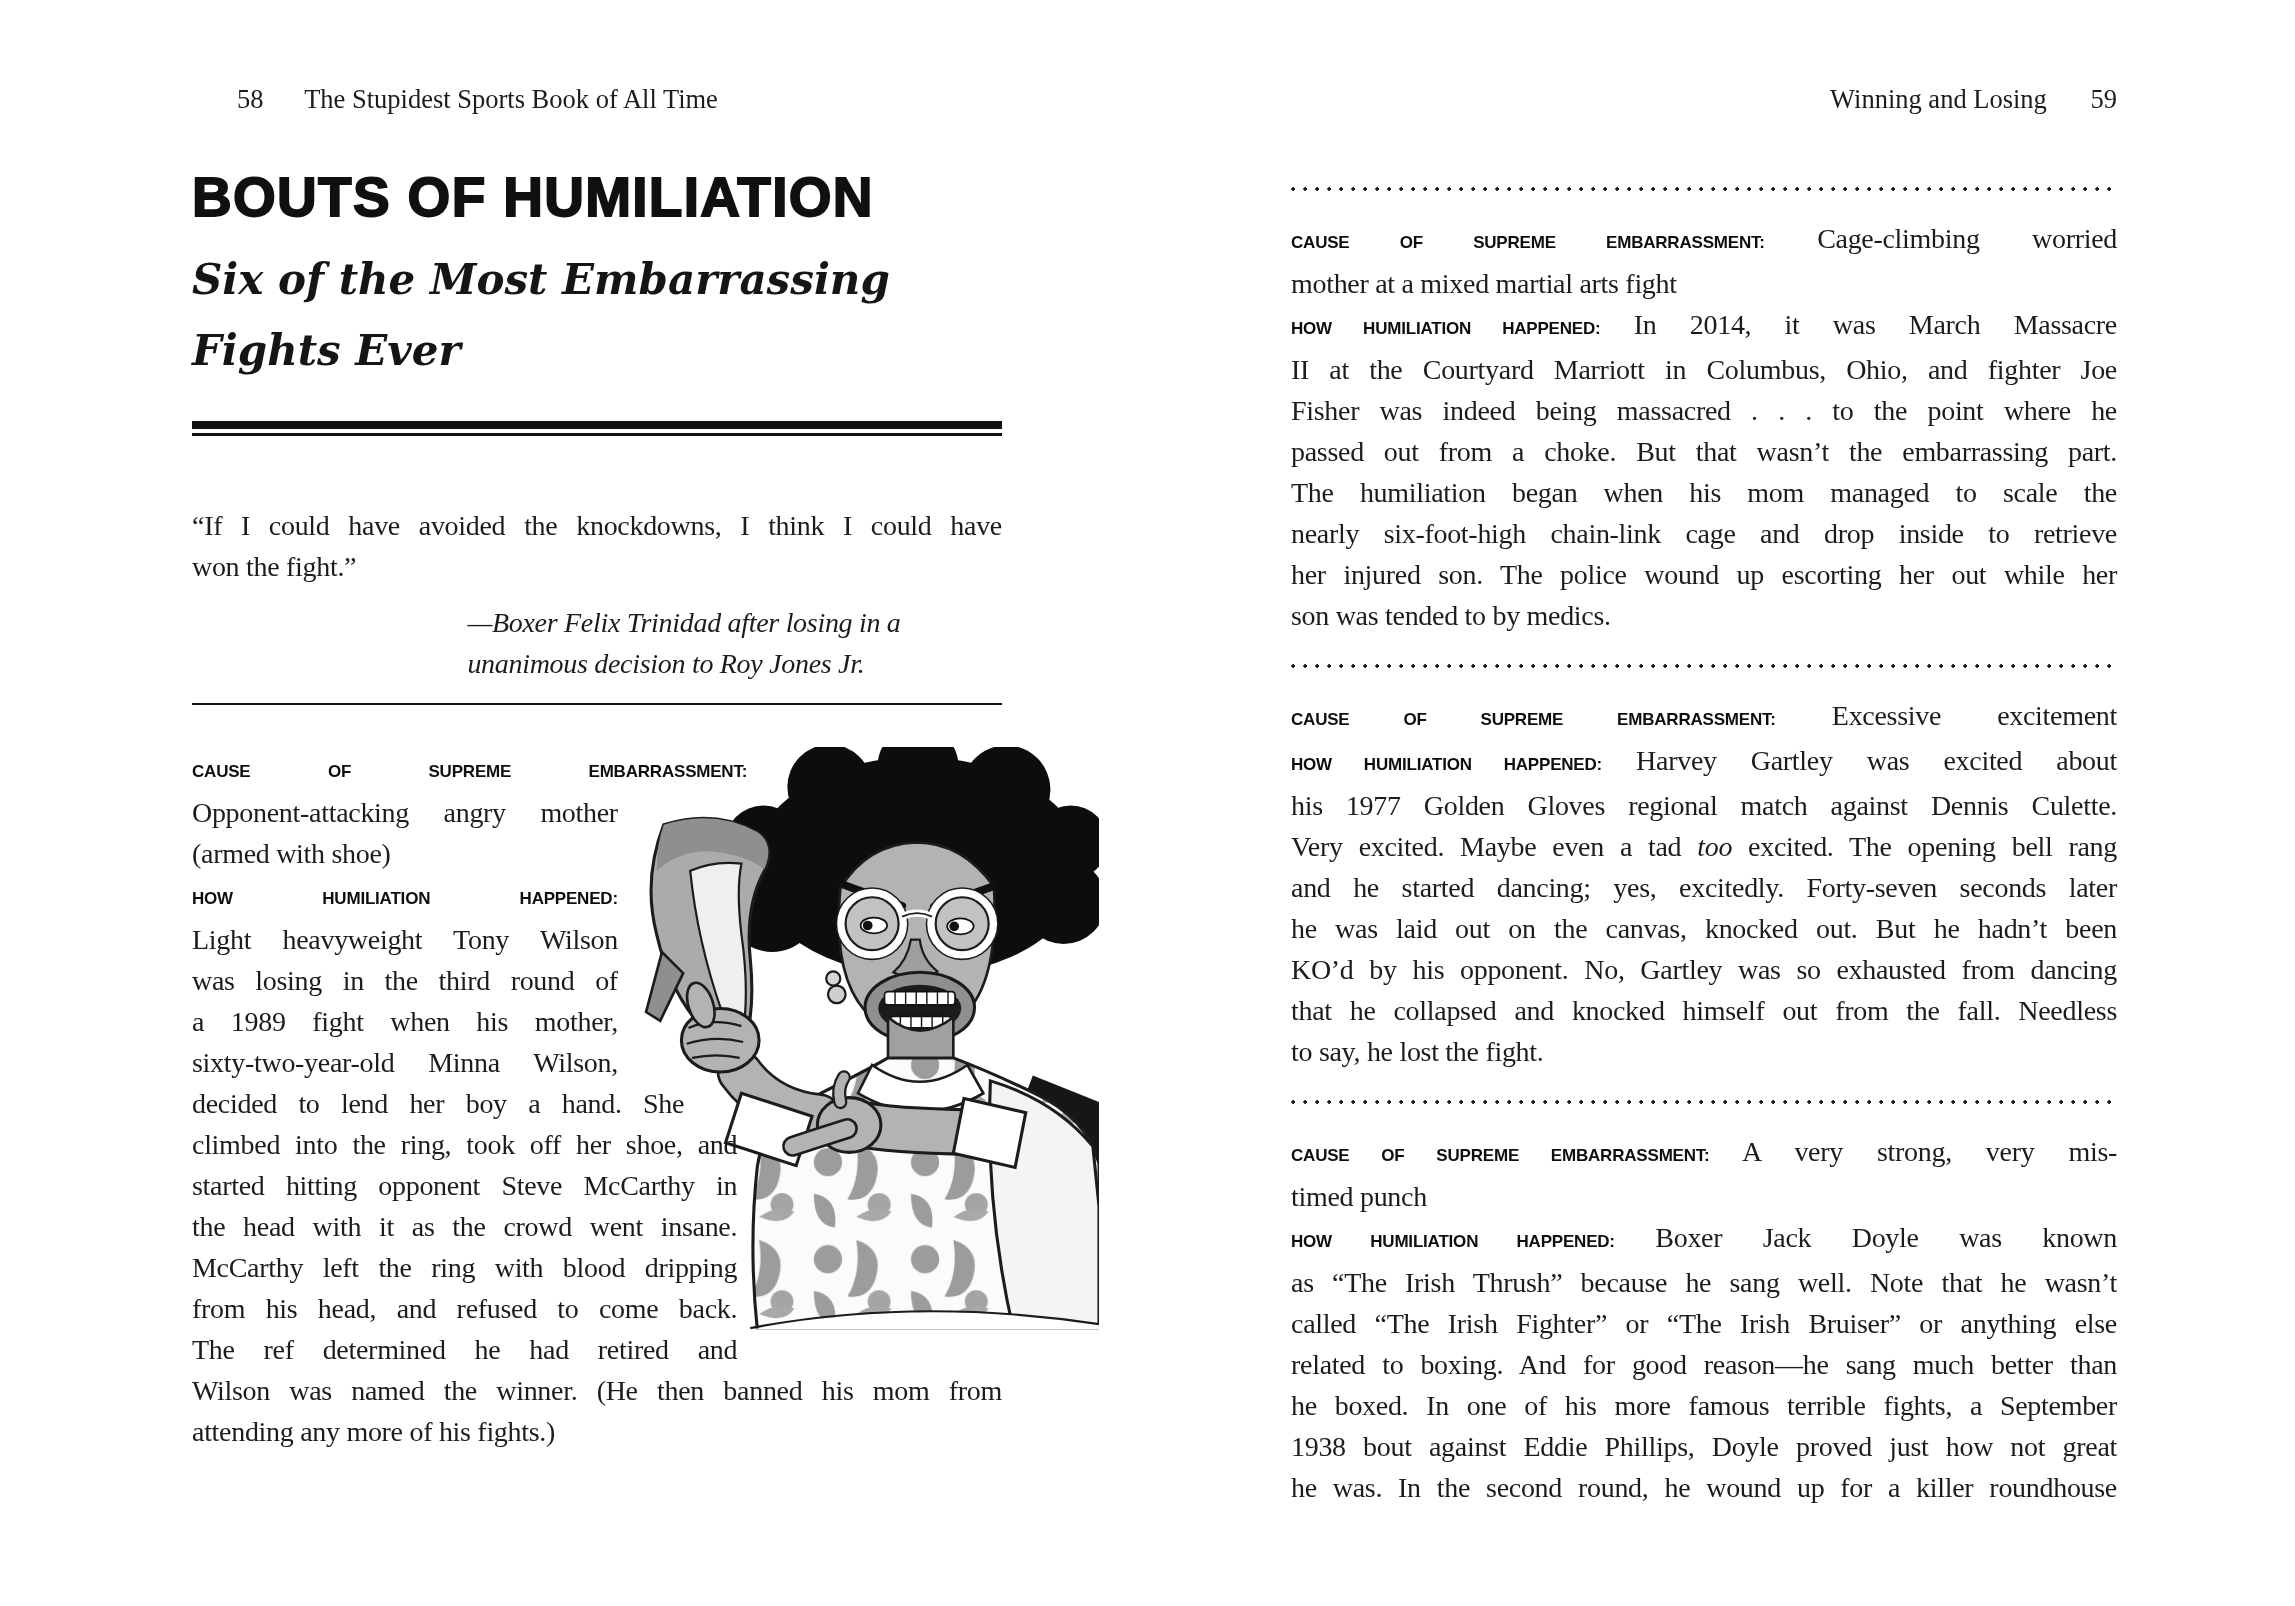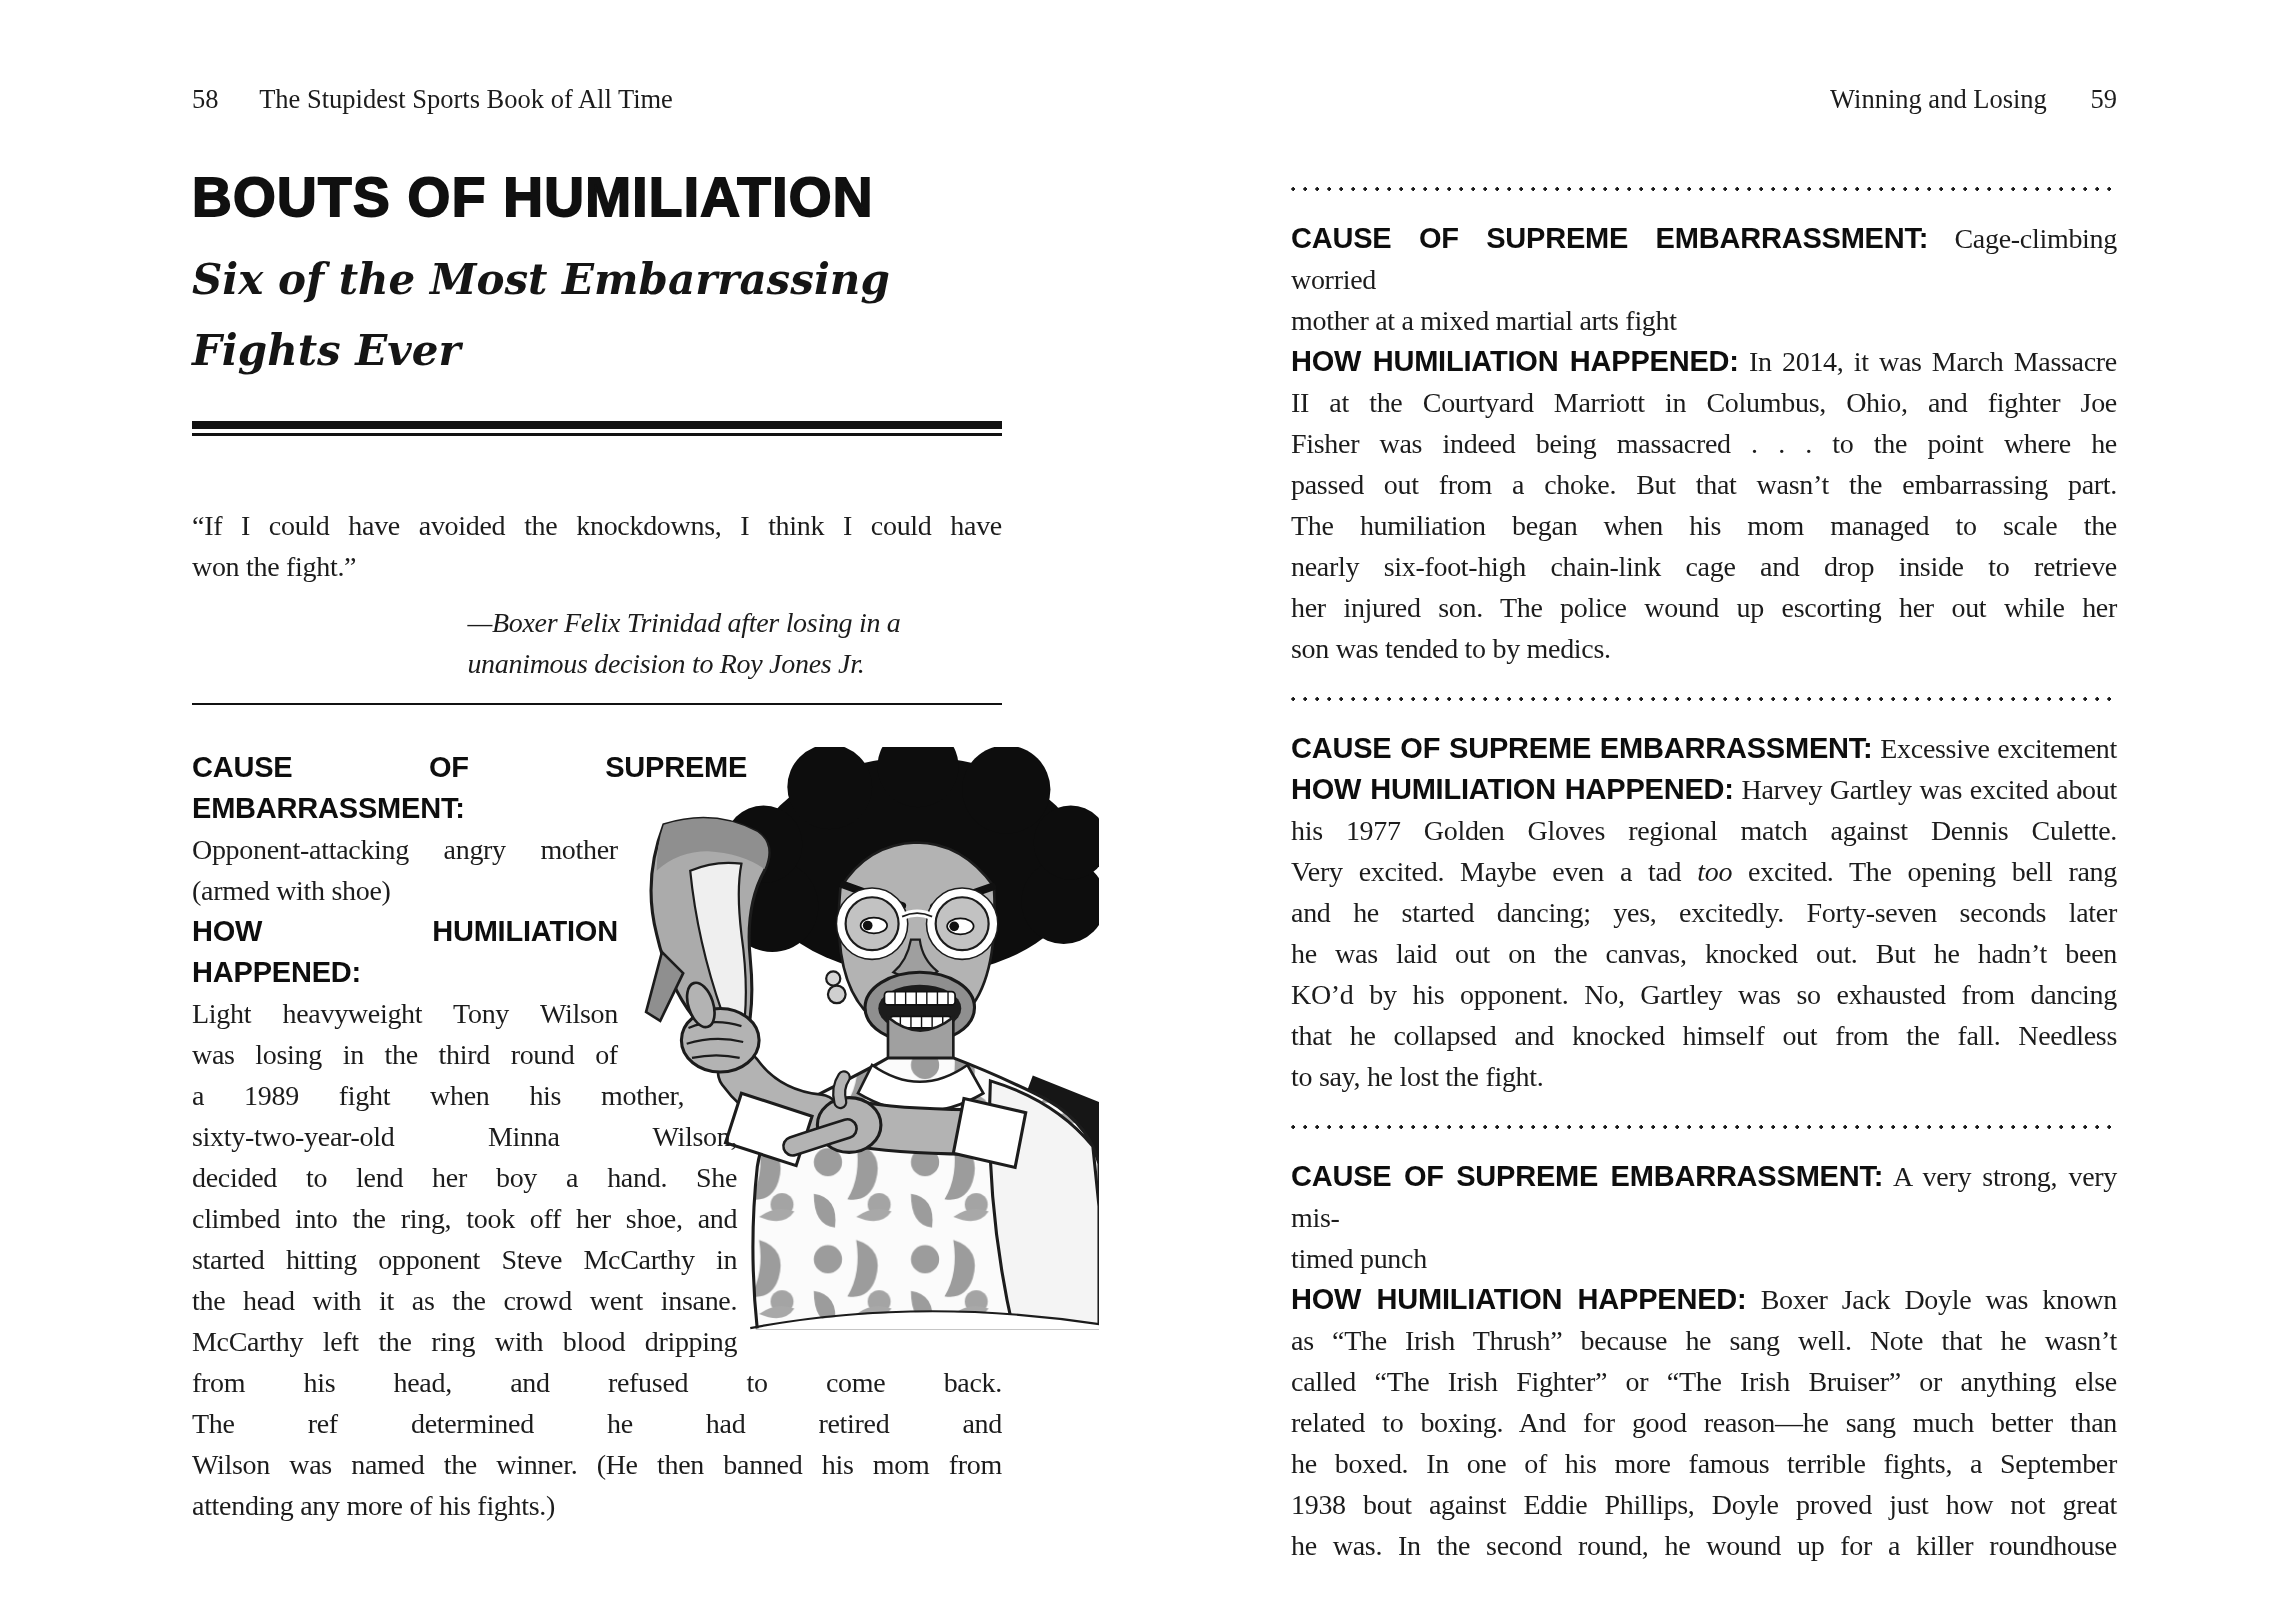--- a/index.html
+++ b/index.html
@@ -1,19 +1,19 @@
 <!DOCTYPE html>
 <html style="font-size:14px"><head>
 <meta charset="utf-8">
 <style>
   html,body{margin:0;padding:0;background:#e8e8e8;}
   .spread{position:relative;width:2295px;height:1607px;background:#ffffff;color:#1c1c1c;overflow:hidden;
           font-family:"Liberation Serif",serif;}
   
-  .running-head{position:absolute;top:84px;font-size:26.5px;line-height:30px;white-space:nowrap;}
+  .running-head{position:absolute;top:84px;font-size:26.5px;line-height:30px;white-space:nowrap;margin-left:45px;}
   .running-head.left{left:192px;}
   .running-head.right{right:178px;text-align:center;}
   .running-head .pagenum{display:inline-block;}
   .running-head.left .head-title{margin-left:34px;}
   .running-head.right .pagenum{margin-left:37px;}
 
   
   .col-left{position:absolute;left:192px;top:141px;width:810px;}
   .col-right{position:absolute;left:1291px;top:141px;width:826px;}
 
@@ -28,21 +28,21 @@
 
   .pull-quote{margin-top:69px;font-size:30px;line-height:39px;}
   .attribution{margin-top:15px;margin-left:34%;text-align:center;font-style:italic;
     font-size:28px;line-height:37px;}
 
   .story{margin-top:42px;}
   .line{text-align:justify;line-height:41px;font-size:28px;letter-spacing:-0.3px;}
   .line.just{text-align-last:justify;-moz-text-align-last:justify;}
   .seg-n{font-family:"Liberation Serif",serif;}
   .seg-i{font-family:"Liberation Serif",serif;font-style:italic;}
-  .seg-h{font-family:"Liberation Sans",sans-serif;font-weight:bold;font-size:29px;letter-spacing:-0.2px;color:#0e0e0e;}
+  .seg-h{font-family:"Liberation Sans",sans-serif;font-weight:bold;font-size:17px;letter-spacing:-0.2px;color:#0e0e0e;}
 
   .dotsep{height:4.4px;background-image:radial-gradient(circle at 2.2px 2.2px,#1b1b1b 1.7px,rgba(0,0,0,0) 2px);
     background-size:12px 4.4px;background-repeat:repeat-x;}
   .dotsep.first{margin-top:46px;}
   .dotsep.mid{margin-top:28px;}
   .rstory{margin-top:26.5px;}
 
   .figure-float{float:right;width:490px;height:583px;margin-right:-97px;margin-left:8.8px;
     shape-outside:polygon(147px 0px,490px 0px,490px 583px,137px 583px,137px 358px,84px 358px,84px 318px,17.7px 318px,17.7px 53px,147px 53px);}
   .figure-float svg{display:block;width:490px;height:583px;}

